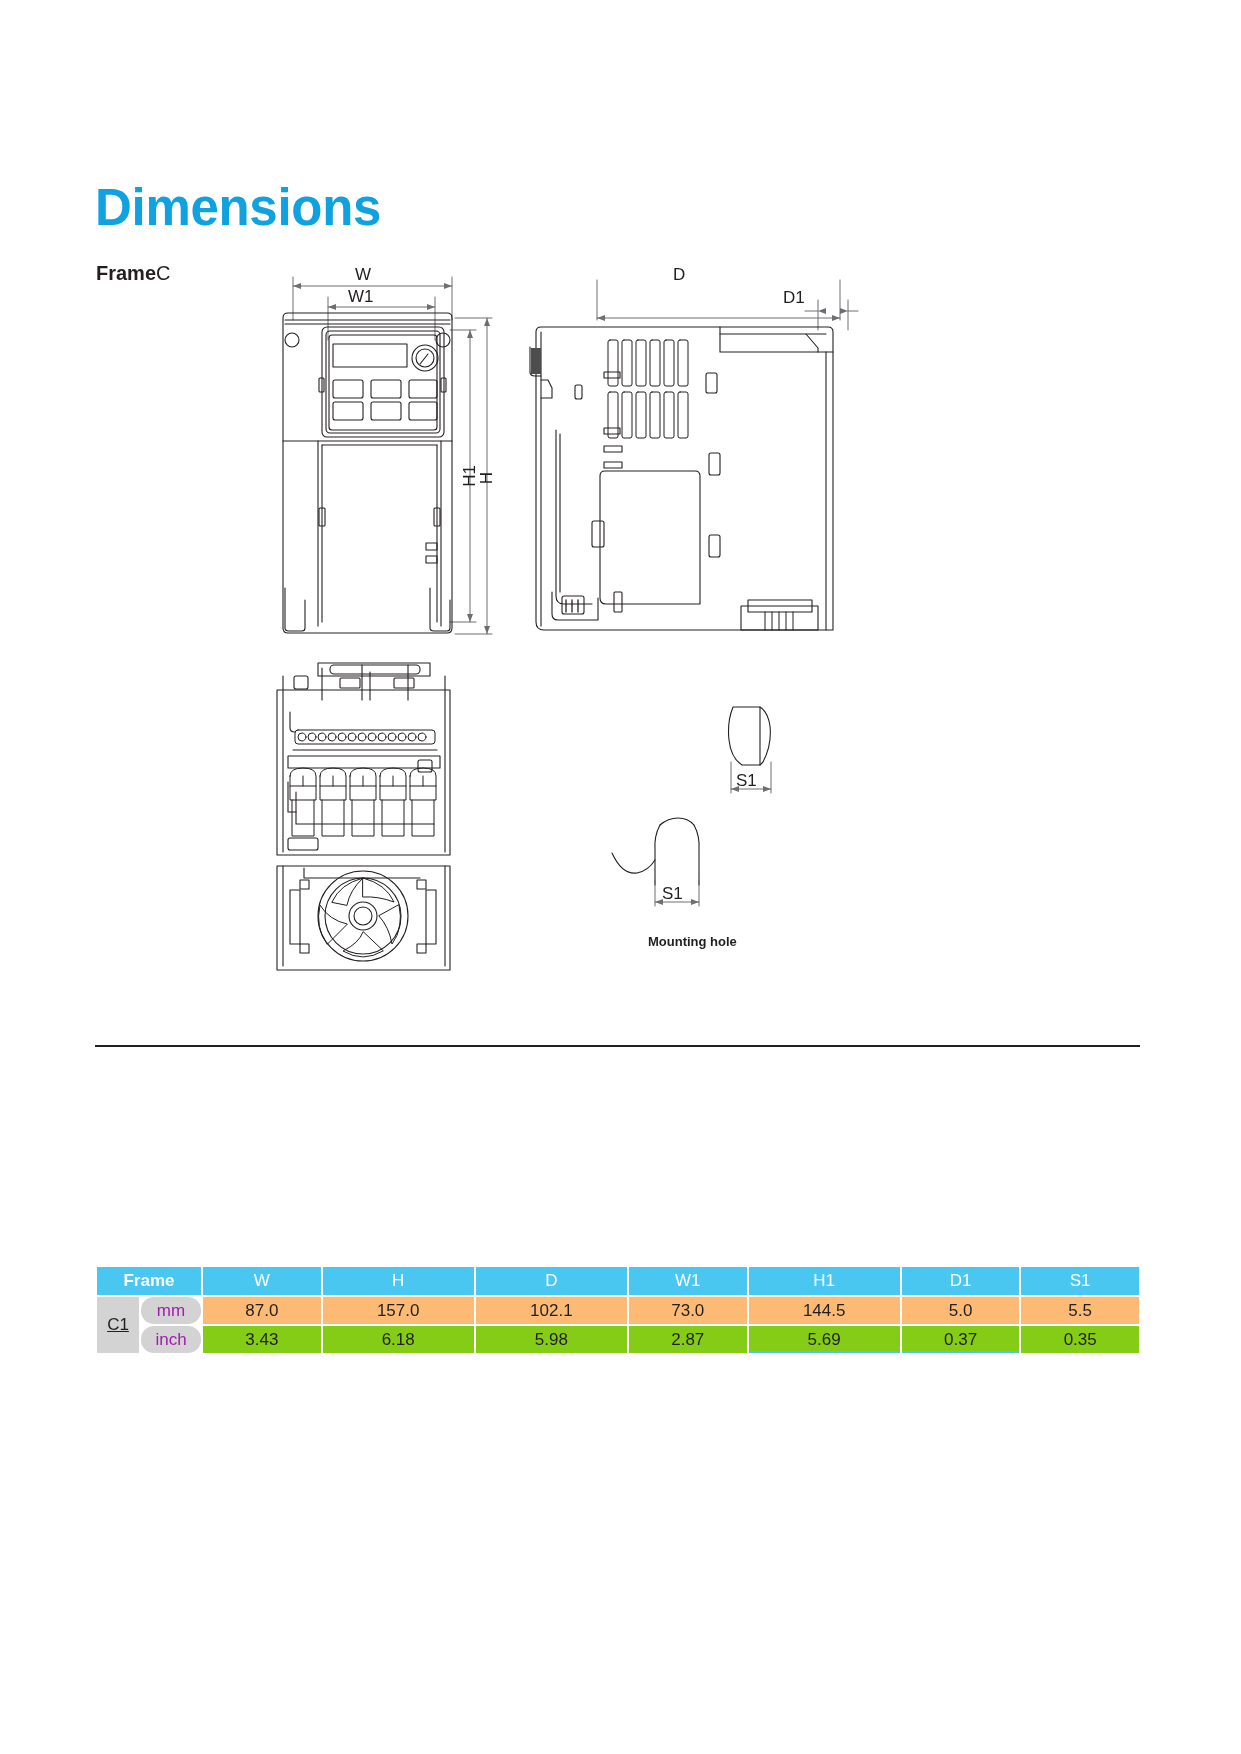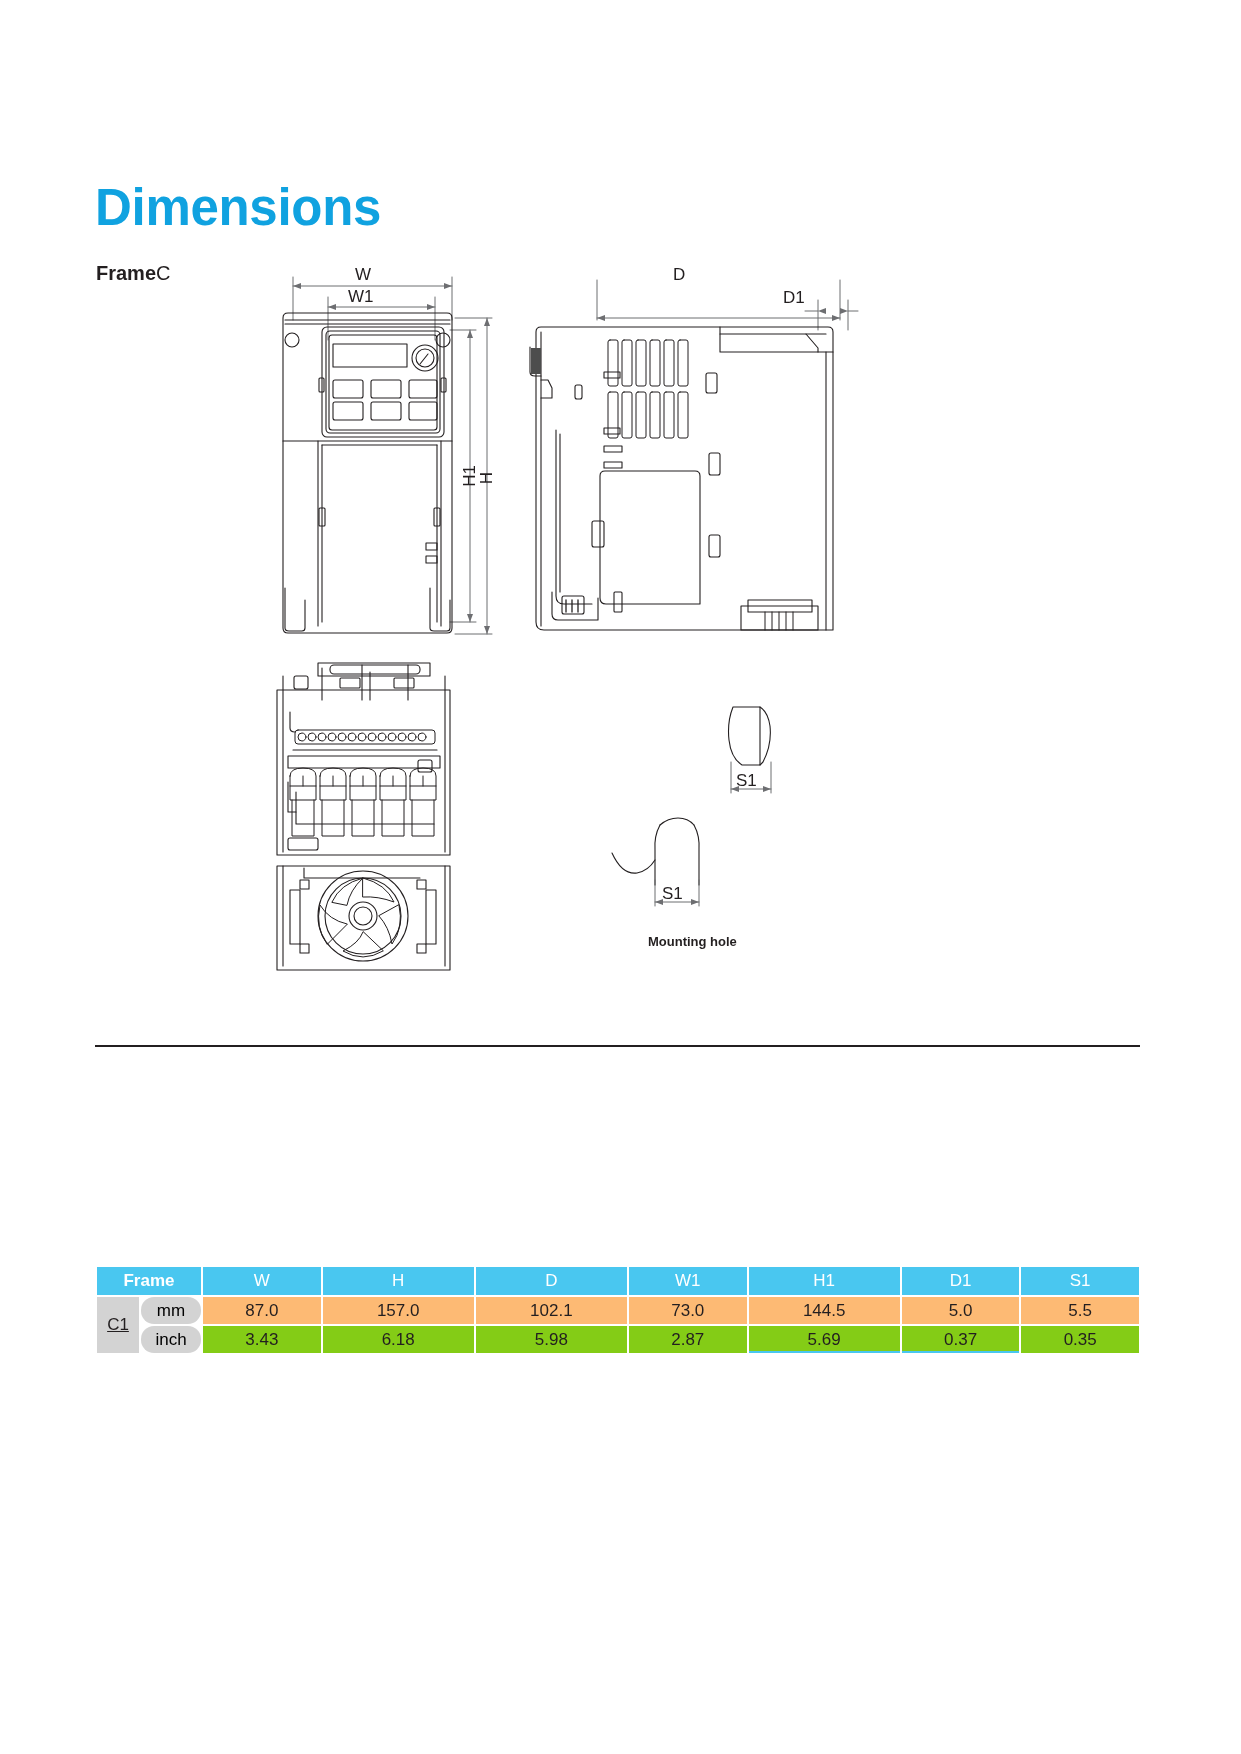--- a/index.html
+++ b/index.html
@@ -112,21 +112,21 @@
     width: 94px;
   }
   td.frame-cell {
     background: #d3d3d3;
     color: #231f20;
     width: 42px;
     text-decoration: underline;
   }
   td.unit-cell {
     background: #d3d3d3;
-    color: #000000;
+    color: #a21caf;
     width: 60px;
     border-radius: 13px;
   }
   tr.mm-row td.val {
     background: #fdba74;
   }
   tr.inch-row td.val {
     background: #84cc16;
   }
   td.val.underline-cyan {

